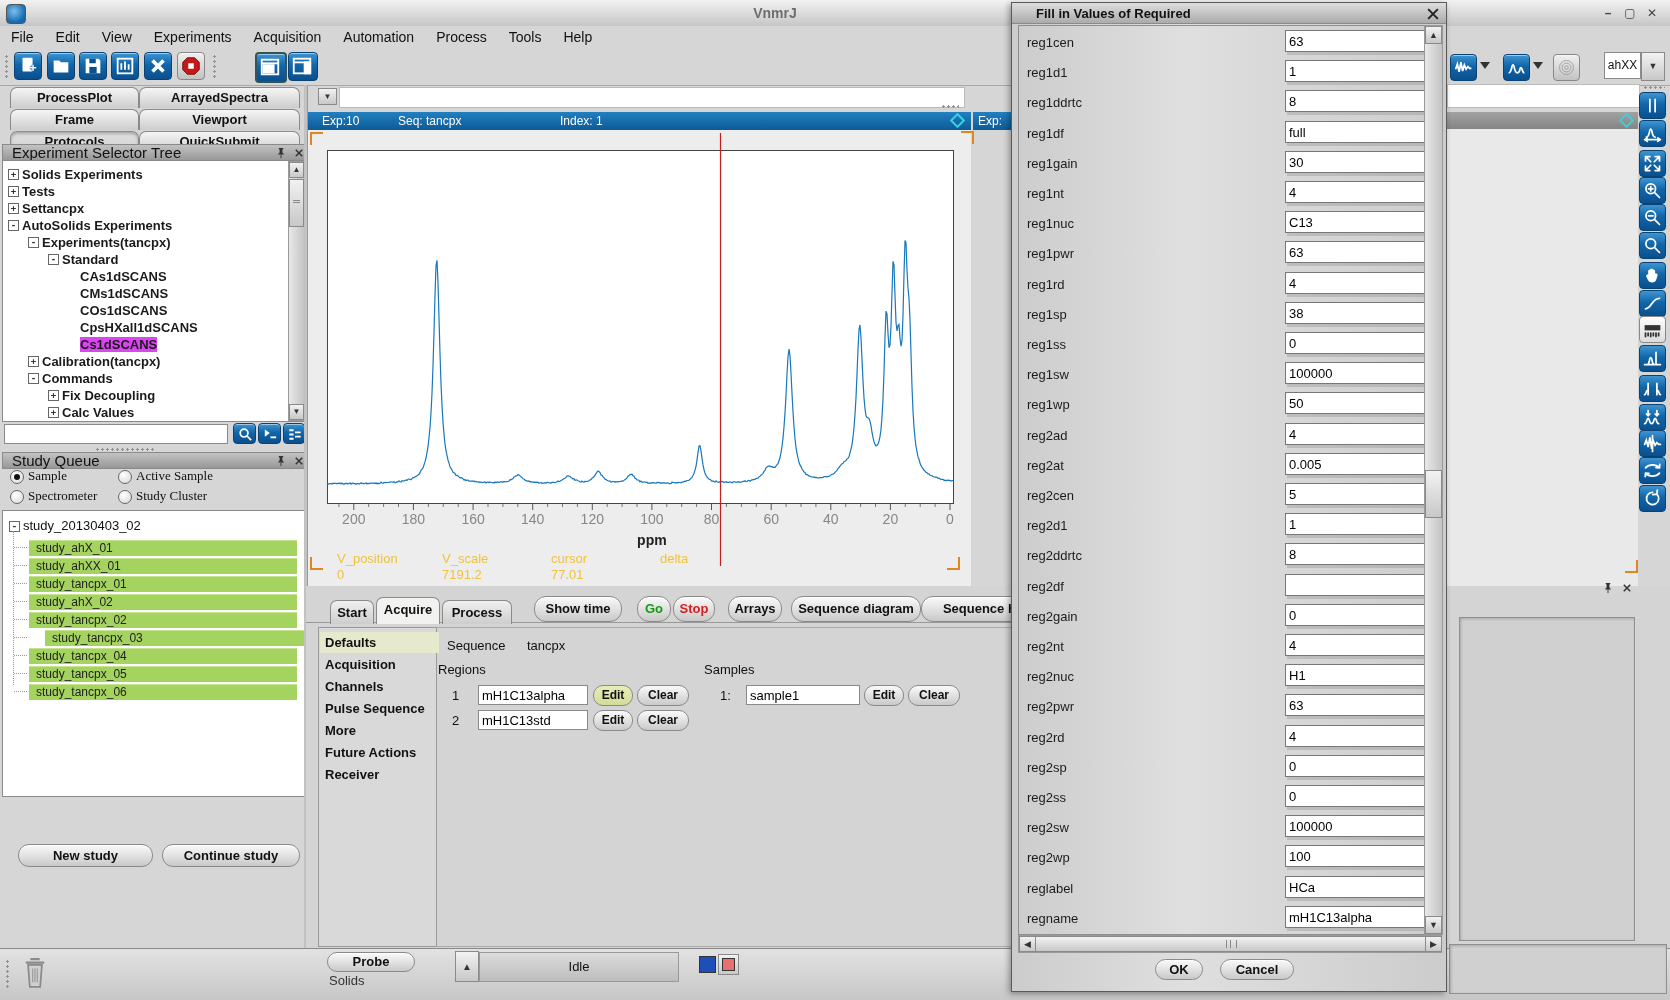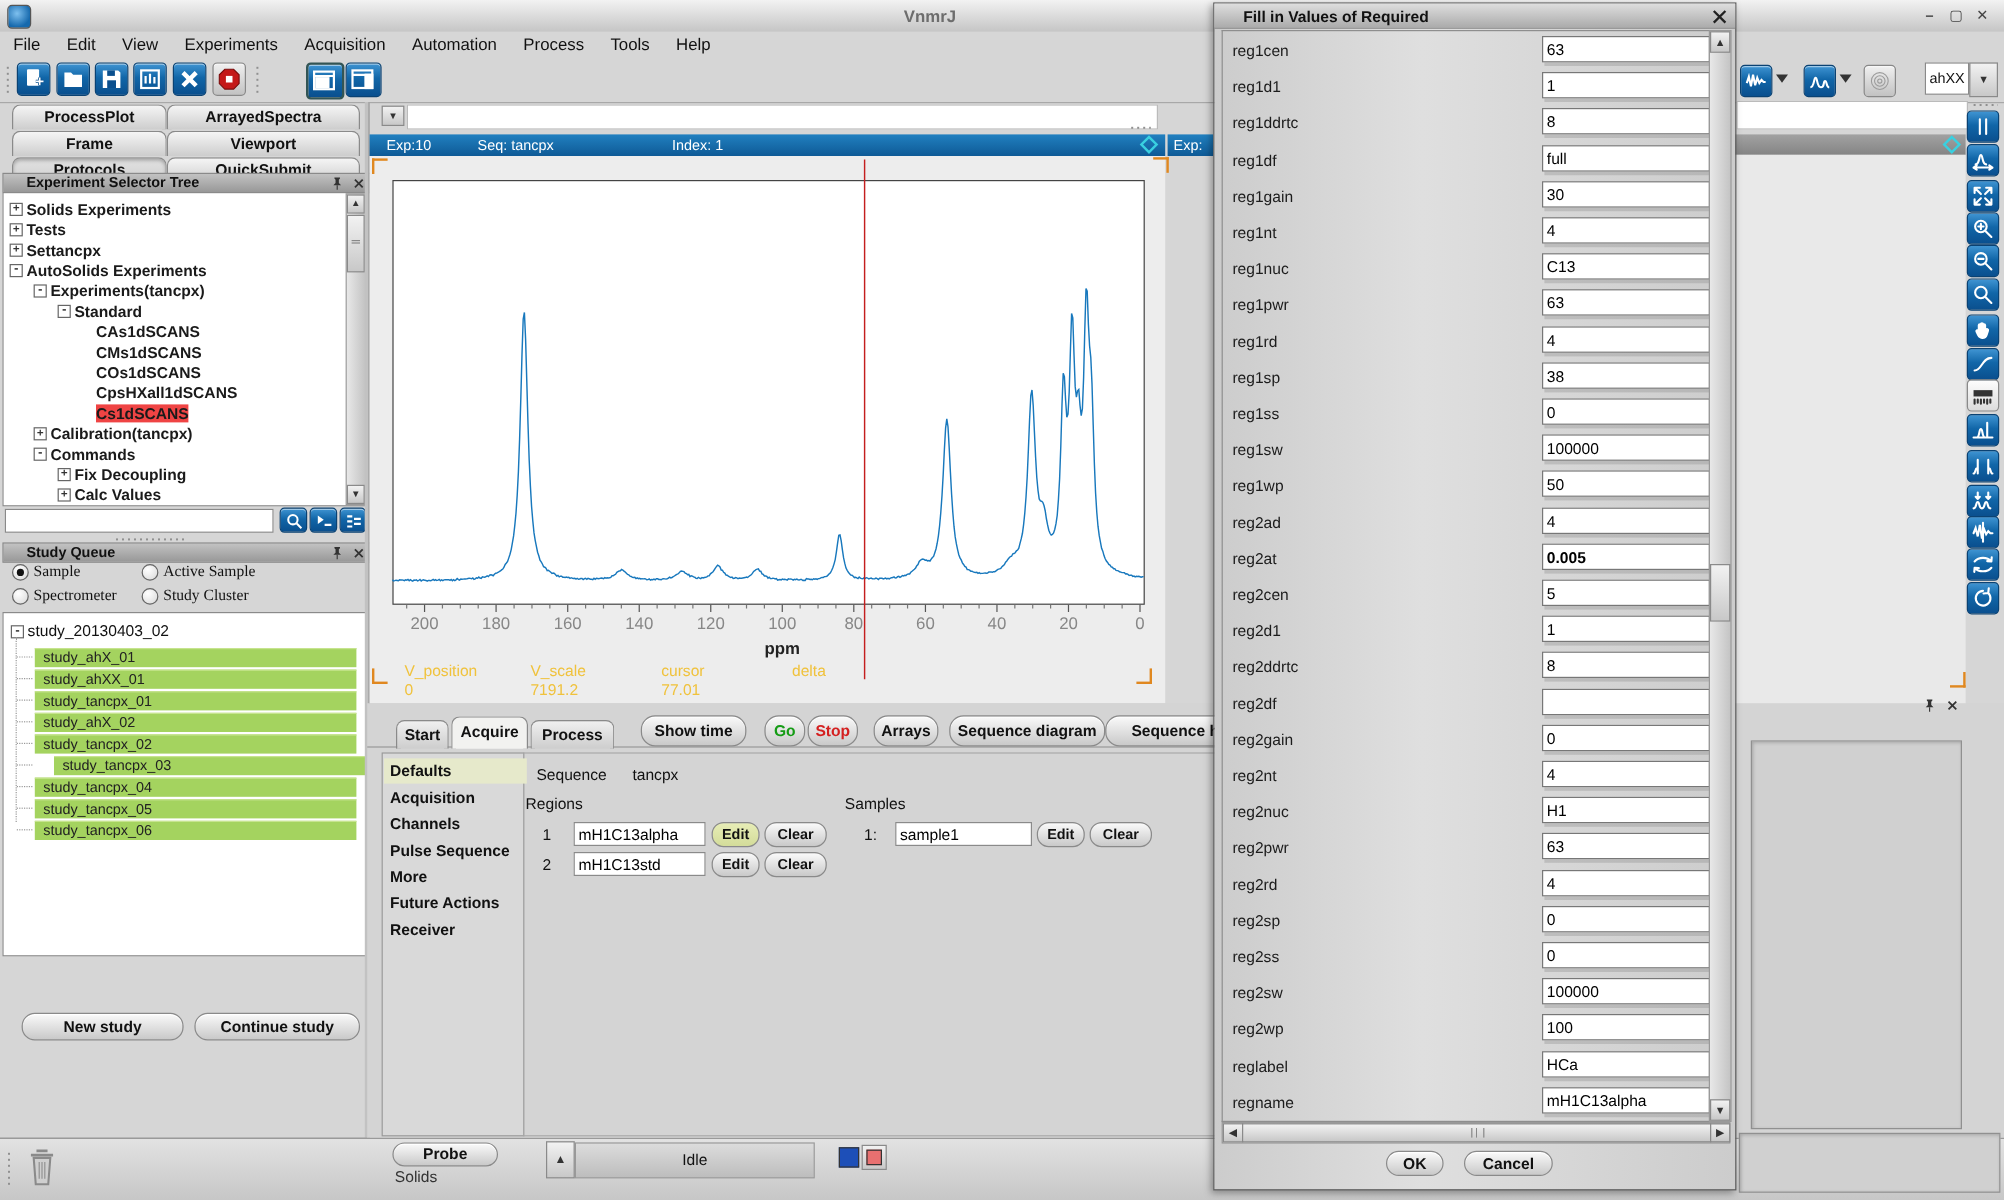--- a/index.html
+++ b/index.html
@@ -17,27 +17,27 @@
   .tbtn{width:26px;height:26px;top:4px;border-radius:4px;border:1px solid #0a4273;
         background:linear-gradient(#3f94d2,#1166a8 45%,#0a4f8e);box-shadow:inset 0 1px rgba(255,255,255,.5);}
   .tbtn.silver{background:linear-gradient(#f0f0f0,#c2c2c2);border-color:#888;}
   .tbtn svg{position:absolute;left:2px;top:2px;}
   .dots{background-image:radial-gradient(#909090 1px,transparent 1.2px);background-size:5px 5px;}
   
   .ltab{height:20px;border:1px solid #8a8a8a;border-bottom:none;border-radius:7px 7px 0 0;
         background:linear-gradient(#f5f5f5,#cdcdcd);text-align:center;line-height:20px;font-weight:bold;font-size:13px;}
   .ltab.active{background:linear-gradient(#e2e2e2,#cfcfcf);box-shadow:inset 0 2px 3px rgba(0,0,0,.25);}
   
-  .pheader{background:linear-gradient(#c2c2c2,#989898);border:1px solid #8a8a8a;font-weight:bold;font-size:12px;line-height:15px;padding-left:19px;}
+  .pheader{background:linear-gradient(#c2c2c2,#989898);border:1px solid #8a8a8a;font-weight:normal;font-size:15px;line-height:15px;padding-left:9px;}
   .pico{top:2px;width:12px;height:12px;}
   #tree-body{left:2px;top:160px;width:302px;height:260px;background:#fff;border:1px solid #8a8a8a;overflow:hidden;}
   .trow{position:absolute;left:0;width:285px;height:17px;}
   .texp{position:absolute;top:3px;width:9px;height:9px;border:1px solid #666;background:#fff;font:bold 9px/8px "DejaVu Sans Mono",monospace;text-align:center;color:#333;}
   .tlabel{position:absolute;top:1px;font-weight:bold;font-size:13px;white-space:nowrap;color:#1a1a1a;}
-  .tsel .tlabel{background:#ef4444;}
+  .tsel .tlabel{background:#d946ef;}
   .sbar{background:linear-gradient(90deg,#e8e8e8,#c4c4c4);border:1px solid #999;}
   .sbtn{background:linear-gradient(#f2f2f2,#c8c8c8);border:1px solid #8a8a8a;text-align:center;color:#333;}
   #search-input{left:4px;top:424px;width:216px;height:18px;border:1px solid #8a8a8a;background:#fff;font:13px "Liberation Sans",sans-serif;padding:0 3px;}
   
   .radio{width:12px;height:12px;border-radius:50%;border:1px solid #666;background:radial-gradient(circle at 35% 30%,#fff,#d8d8d8);}
   .radio .dot{position:absolute;left:3px;top:3px;width:6px;height:6px;border-radius:50%;background:#111;display:none;}
   .radio.sel .dot{display:block;}
   .rlabel{font-size:13px;line-height:14px;font-family:Liberation Serif, serif;}
   #study-list{left:2px;top:510px;width:302px;height:285px;background:#fff;border:1px solid #8a8a8a;overflow:hidden;}
   .studyrow{position:absolute;width:261px;height:15px;background:#a4d35f;border-top:1px solid #c6e48e;font-size:12px;line-height:15px;padding-left:7px;color:#222;}
@@ -599,21 +599,21 @@
       <input class="dinput" value="38" style="left: 266px; top: 276px;">
       <div class="dlabel" style="left: 8px; top: 311px;">reg1ss</div>
       <input class="dinput" value="0" style="left: 266px; top: 306px;">
       <div class="dlabel" style="left: 8px; top: 341px;">reg1sw</div>
       <input class="dinput" value="100000" style="left: 266px; top: 336px;">
       <div class="dlabel" style="left: 8px; top: 371px;">reg1wp</div>
       <input class="dinput" value="50" style="left: 266px; top: 366px;">
       <div class="dlabel" style="left: 8px; top: 402px;">reg2ad</div>
       <input class="dinput" value="4" style="left: 266px; top: 397px;">
       <div class="dlabel" style="left: 8px; top: 432px;">reg2at</div>
-      <input class="dinput" value="0.005" style="left: 266px; top: 427px; font-weight: bold;">
+      <input class="dinput" value="0.005" style="left: 266px; top: 427px;">
       <div class="dlabel" style="left: 8px; top: 462px;">reg2cen</div>
       <input class="dinput" value="5" style="left: 266px; top: 457px;">
       <div class="dlabel" style="left: 8px; top: 492px;">reg2d1</div>
       <input class="dinput" value="1" style="left: 266px; top: 487px;">
       <div class="dlabel" style="left: 8px; top: 522px;">reg2ddrtc</div>
       <input class="dinput" value="8" style="left: 266px; top: 517px;">
       <div class="dlabel" style="left: 8px; top: 553px;">reg2df</div>
       <input class="dinput" style="left: 266px; top: 548px;">
       <div class="dlabel" style="left: 8px; top: 583px;">reg2gain</div>
       <input class="dinput" value="0" style="left: 266px; top: 578px;">

